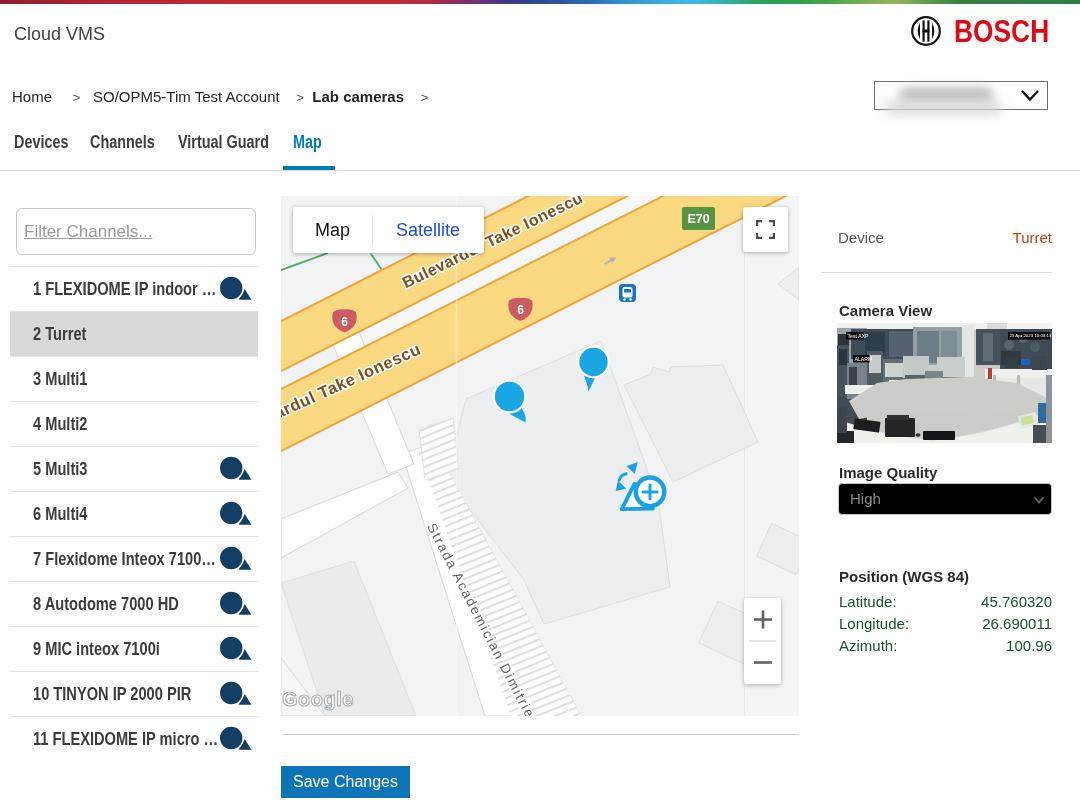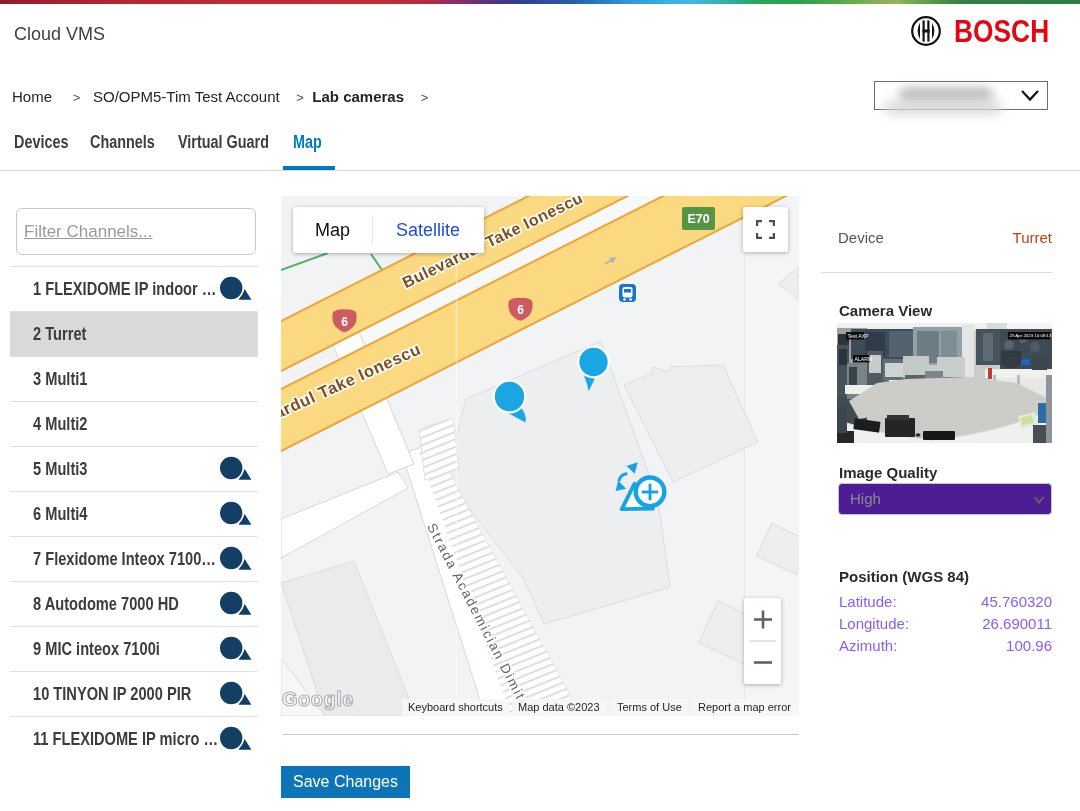--- a/index.html
+++ b/index.html
@@ -24,23 +24,23 @@
 .row { left:33px; width:260px; font-size:19px; font-weight:bold; color:#3c3c3c; white-space:nowrap; transform:scaleX(.77); transform-origin:left top; }
 #mapbox { left:281px; top:196px; width:518px; height:520px; overflow:hidden; background:#f1f3f4; }
 .gctl { position:absolute; background:#fff; box-shadow:0 1px 4px rgba(0,0,0,.3); border-radius:2px; }
 #mapsat { left:12px; top:11px; width:191px; height:46px; }
 #mapsat .lbl { position:absolute; top:0; height:46px; line-height:46px; text-align:center; font-size:18px; }
 #fsbtn { left:462px; top:11px; width:45px; height:45px; }
 #zoomctl { left:463px; top:402px; width:37px; height:86px; }
 #gfoot { position:absolute; left:0px; top:503px; width:518px; height:17px; font-size:11px; color:#1f1f1f; }
 #gfoot span { position:absolute; top:0; height:17px; line-height:17px; background:rgba(246,246,246,.92); padding:0 6px; }
 #glogo { position:absolute; left:1px; top:492px; font-size:20px; font-weight:bold; letter-spacing:.5px; color:rgba(255,255,255,.85);text-align:center; -webkit-text-stroke:1.1px #a8adb2; }
-.rp { color:#8b5cf6; font-size:15px; }
+.rp { color:#14532d; font-size:15px; }
 .rpb { color:#2a2a2a; font-size:15px; font-weight:bold; }
-#hsel { left:838px; top:483px; width:214px; height:32px; border:1px solid #c6c6c6; border-radius:4px; background:#4c1d95; font-size:15px; color:#8b8b8b; line-height:30px; padding-left:11px; }
+#hsel { left:838px; top:483px; width:214px; height:32px; border:1px solid #c6c6c6; border-radius:4px; background:#000000; font-size:15px; color:#8b8b8b; line-height:30px; padding-left:11px; }
 #savebtn { left:281px; top:766px; width:129px; height:32px; background:#0e74b8; color:#fff; font-size:16px; text-align:center; line-height:32px; }
 #botline { left:283px; top:734px; width:516px; height:1px; background:#cbcbcb; }
 #rpline { left:821px; top:272px; width:231px; height:1px; background:#dadada; }
 </style>
 </head>
 <body>
 <div class="abs" id="topbar"></div>
 <div class="abs" id="cloudvms">Cloud VMS</div>
 <svg class="abs" style="left:909px;top:14px" width="34" height="34" viewBox="0 0 34 34">
   <circle cx="17" cy="17" r="13.8" fill="none" stroke="#121212" stroke-width="2.2"></circle>
@@ -233,26 +233,20 @@
   <svg style="position:absolute;left:0;top:0" width="37" height="86" viewBox="0 0 37 86">
     <g stroke="#5f6368" stroke-width="2.6">
       <line x1="10" y1="21.5" x2="28" y2="21.5"></line>
       <line x1="19" y1="12.5" x2="19" y2="30.5"></line>
       <line x1="10" y1="64.5" x2="28" y2="64.5"></line>
     </g>
     <line x1="5" y1="43" x2="32" y2="43" stroke="#dadce0" stroke-width="1.5"></line>
   </svg>
 </div>
 <div id="glogo">Google</div>
-<div id="gfoot">
-  <span style="left:121px">Keyboard shortcuts</span>
-  <span style="left:231px">Map data ©2023</span>
-  <span style="left:330px">Terms of Use</span>
-  <span style="left:411px">Report a map error</span>
-</div>
 </div>
 <div class="abs rp" style="left:838px;top:229px;color:#555">Device</div>
 <div class="abs rp" style="left:950px;top:229px;width:102px;text-align:right;color:#c2410c">Turret</div>
 <div class="abs" id="rpline"></div>
 <div class="abs rpb" style="left:839px;top:302px">Camera View</div>
 <div class="abs" id="camthumb" style="left:837px;top:323px;width:215px;height:120px;overflow:hidden">
 <svg width="215" height="120" viewBox="0 0 215 120">
   <rect width="215" height="120" fill="#cbccc8"></rect>
 
   <rect x="0" y="0" width="215" height="7" fill="#eff0ee"></rect>

